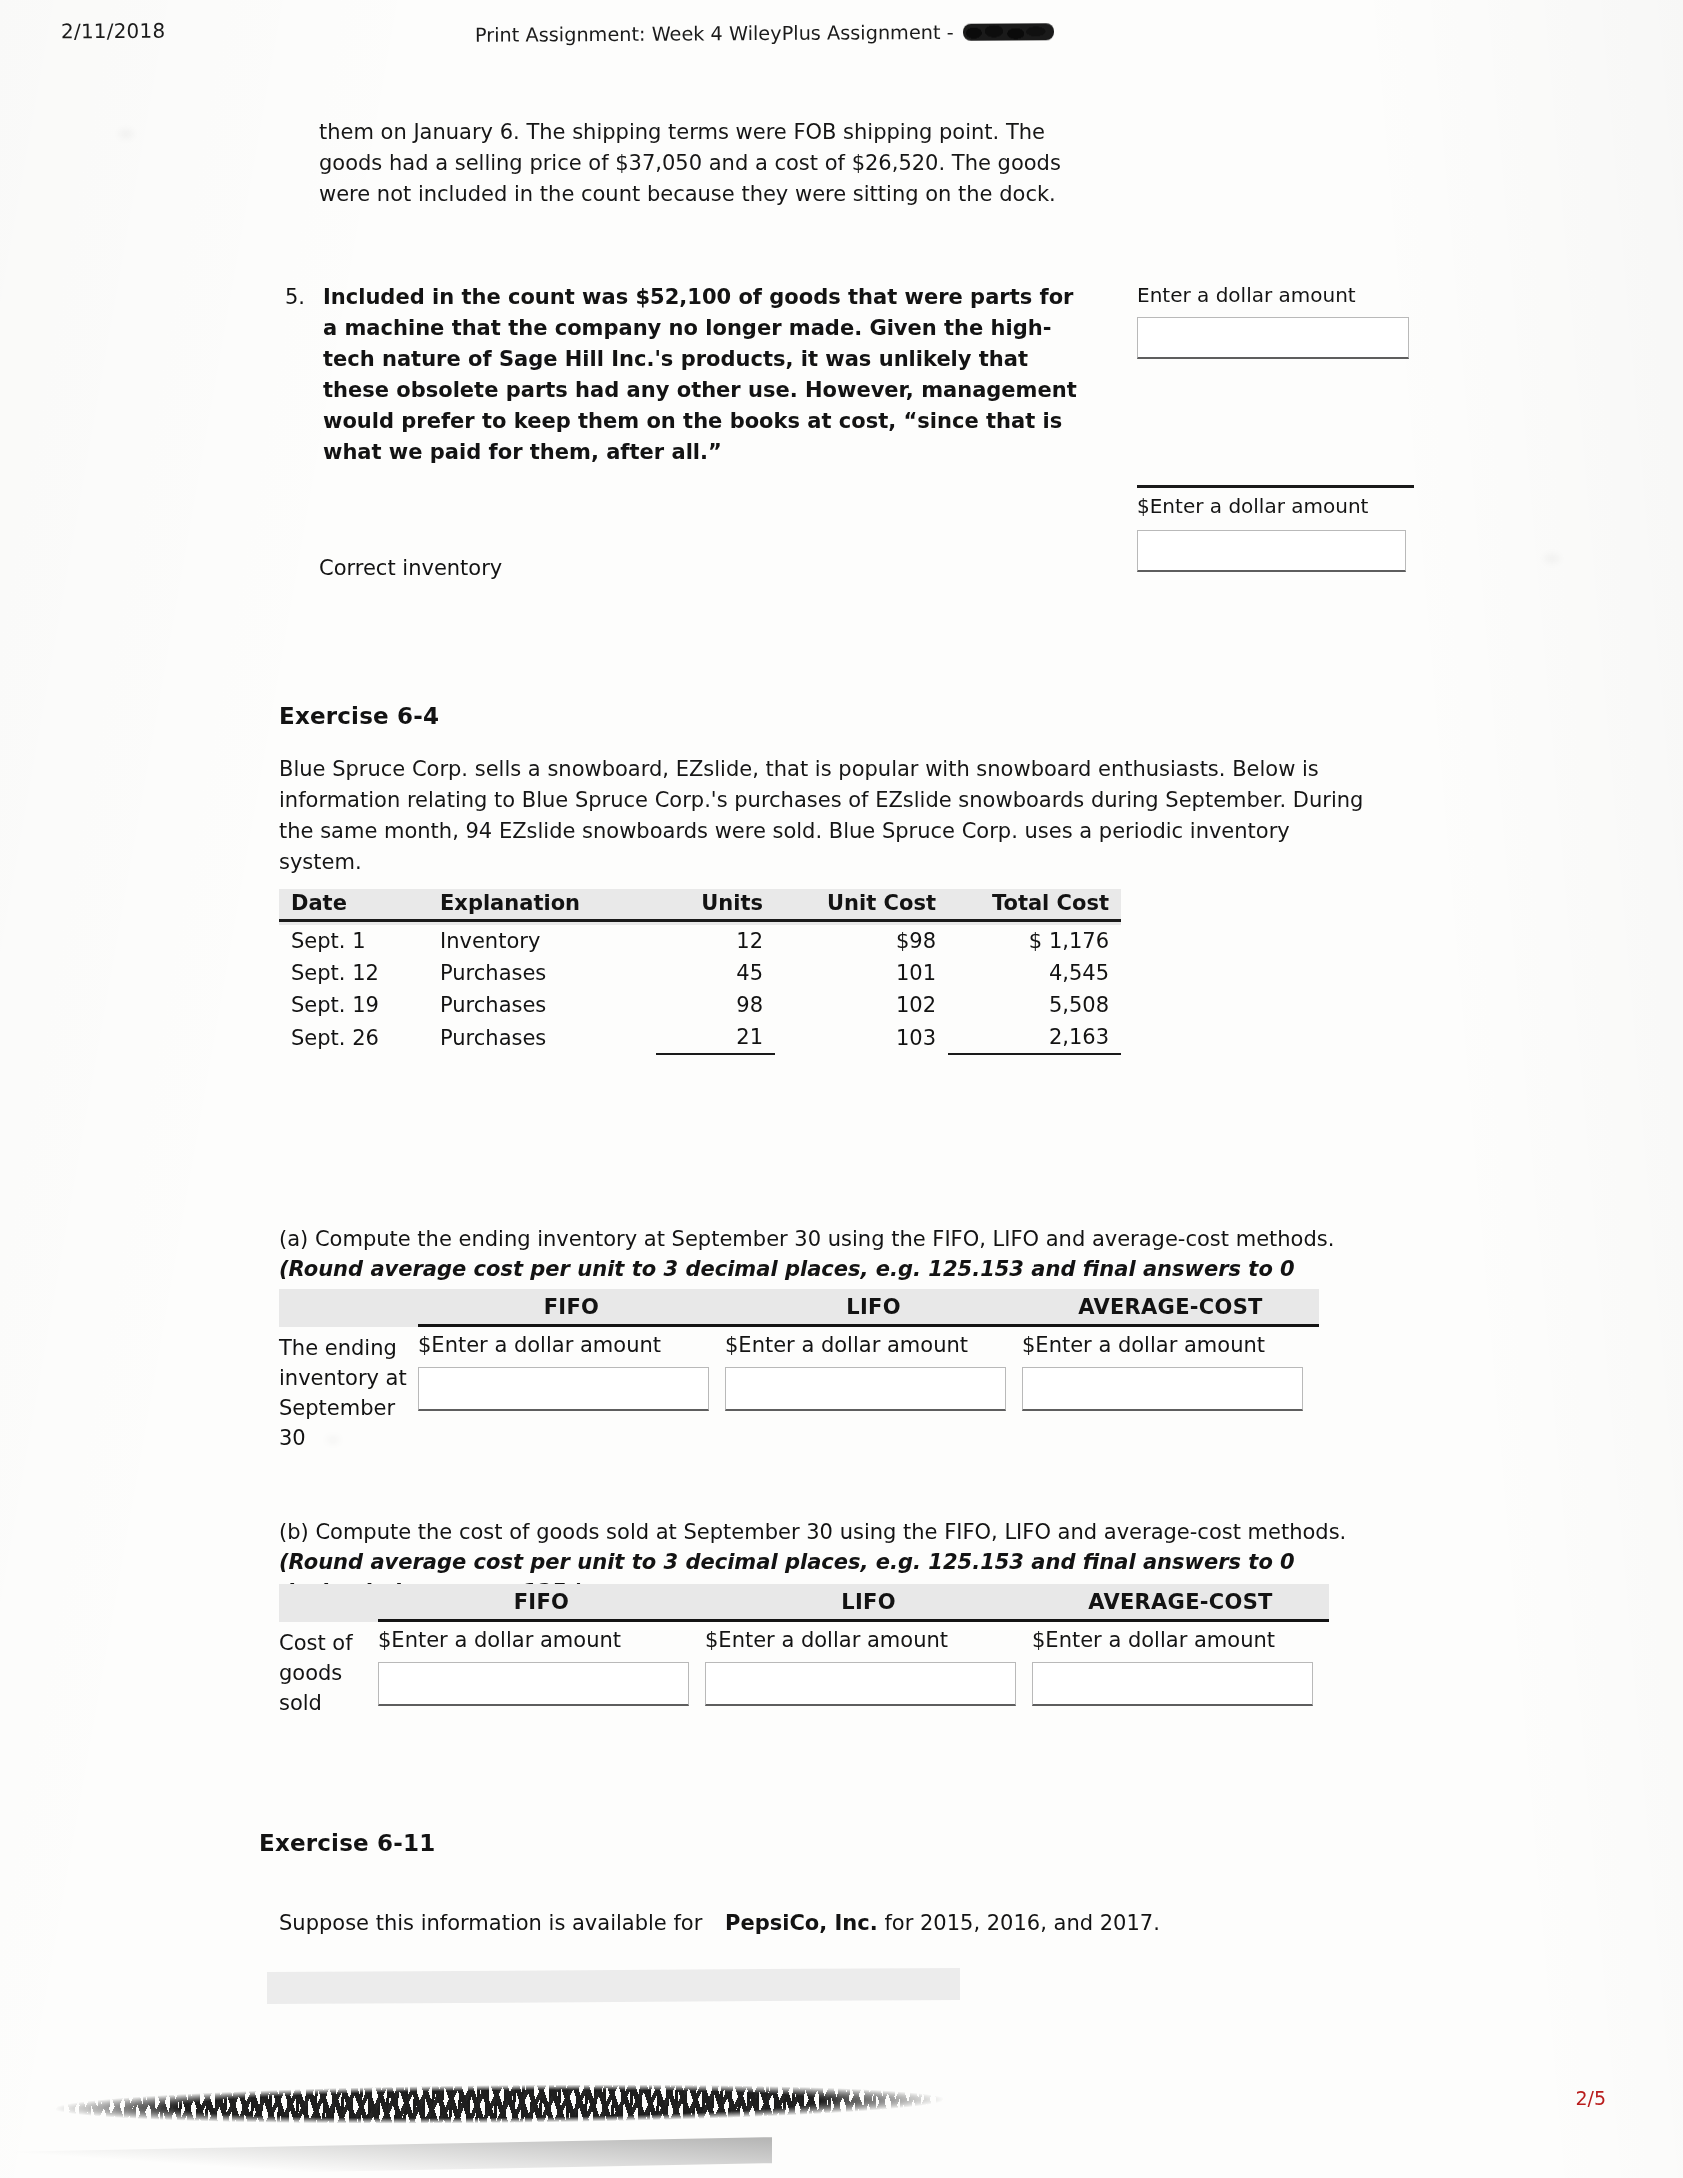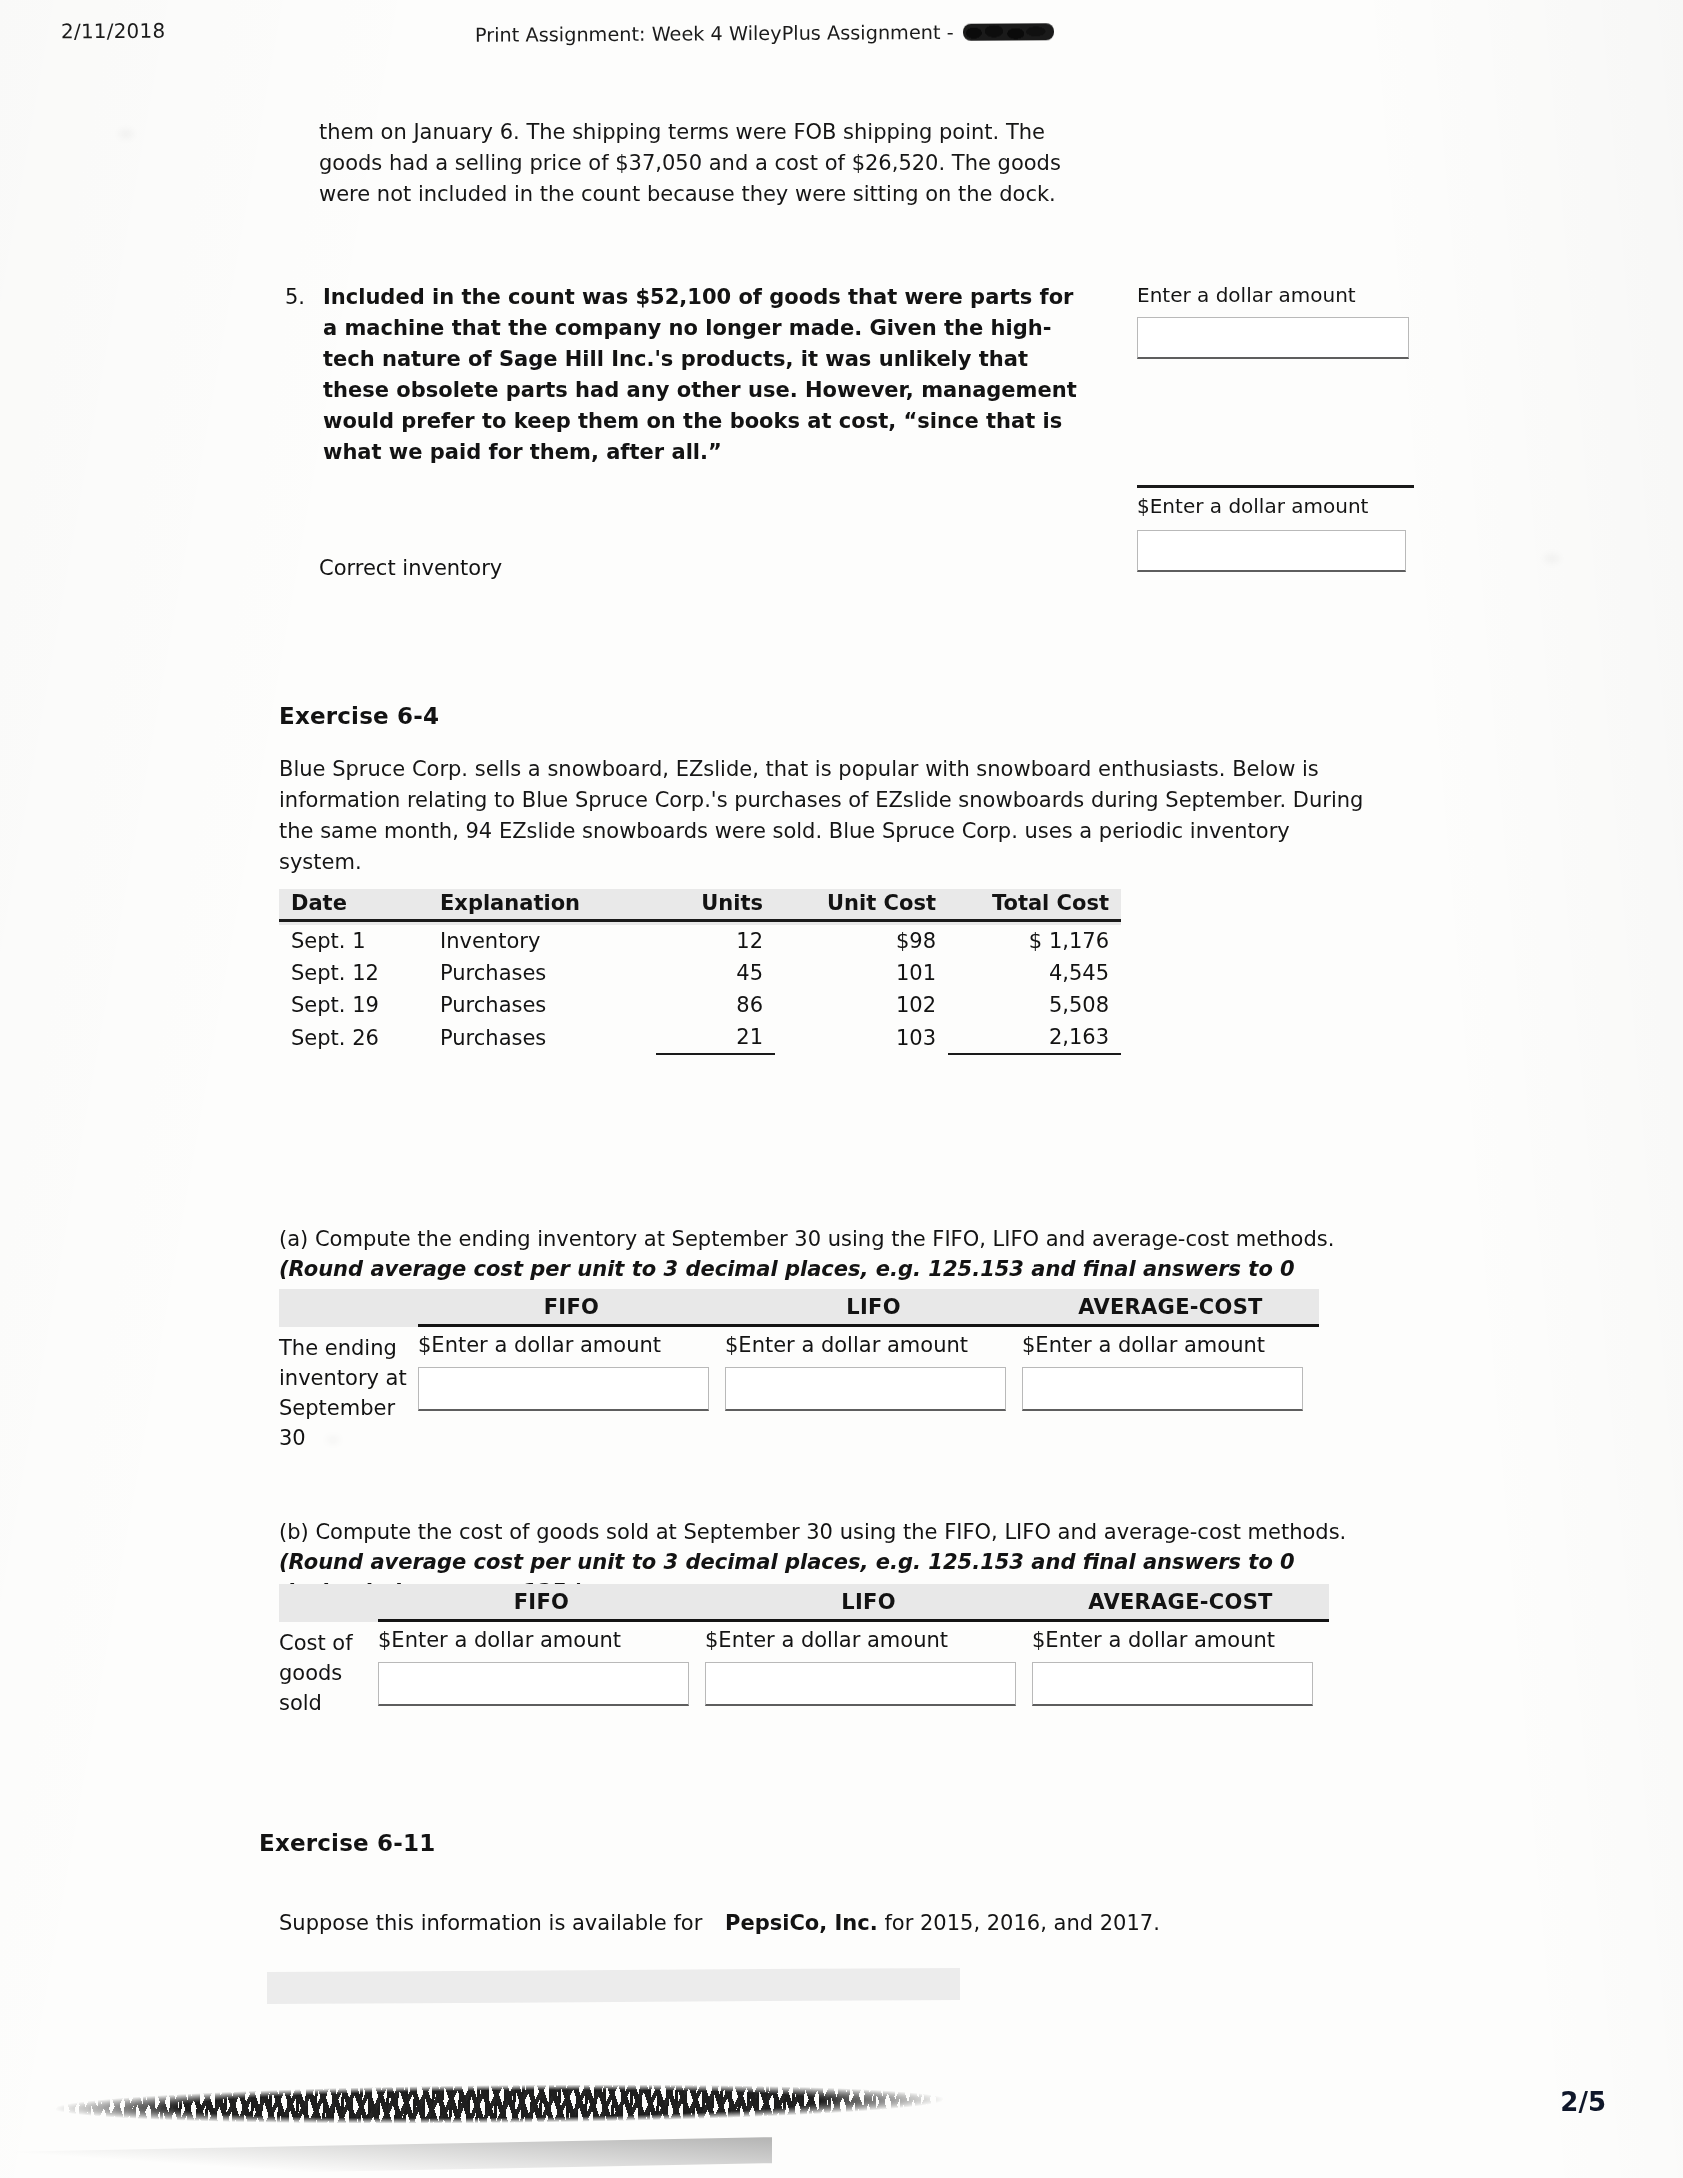--- a/index.html
+++ b/index.html
@@ -286,23 +286,22 @@
       repeating-linear-gradient(-64deg, #1a1a1a 0px, #1a1a1a 4px, rgba(255,255,255,0) 4px, rgba(255,255,255,0) 13px),
       repeating-linear-gradient(94deg, #111 0px, #111 3px, rgba(255,255,255,0) 3px, rgba(255,255,255,0) 9px);
     -webkit-mask-image: radial-gradient(ellipse 446px 19px at 50% 50%, #000 72%, rgba(0,0,0,0) 100%);
     mask-image: radial-gradient(ellipse 446px 19px at 50% 50%, #000 72%, rgba(0,0,0,0) 100%);
     transform: rotate(-0.6deg);
     opacity: 0.95;
   }
   .footer-page {
     position: absolute;
     right: 77px; top: 2087px;
-    font-size: 26px;
-    color: #0f172a;
-    font-weight: bold;
+    font-size: 19px;
+    color: #b91c1c;
   }
 </style>
 </head>
 <body>
 
 <div class="page"></div>
 <div class="scan-smudge" style="left:119px; top:129px; width:14px; height:10px;"></div>
 <div class="scan-smudge" style="left:1544px; top:554px; width:16px; height:9px;"></div>
 <div class="scan-smudge" style="left:327px; top:1436px; width:12px; height:8px;"></div>
 <div class="scan-edge-bottom"></div>
@@ -367,21 +366,21 @@
       <tr>
         <td class="col-date">Sept. 12</td>
         <td class="col-expl">Purchases</td>
         <td class="col-units">45</td>
         <td class="col-unitcost">101</td>
         <td class="col-totalcost">4,545</td>
       </tr>
       <tr>
         <td class="col-date">Sept. 19</td>
         <td class="col-expl">Purchases</td>
-        <td class="col-units">86</td>
+        <td class="col-units">98</td>
         <td class="col-unitcost">102</td>
         <td class="col-totalcost">5,508</td>
       </tr>
       <tr class="row-last">
         <td class="col-date">Sept. 26</td>
         <td class="col-expl">Purchases</td>
         <td class="col-units">21</td>
         <td class="col-unitcost">103</td>
         <td class="col-totalcost">2,163</td>
       </tr>

